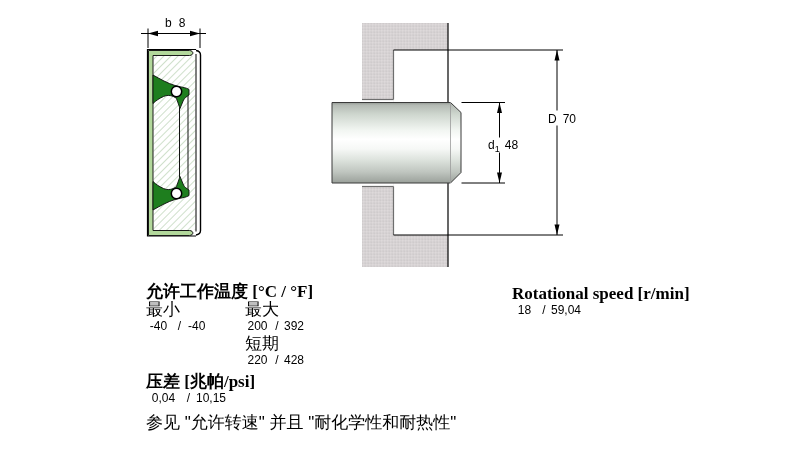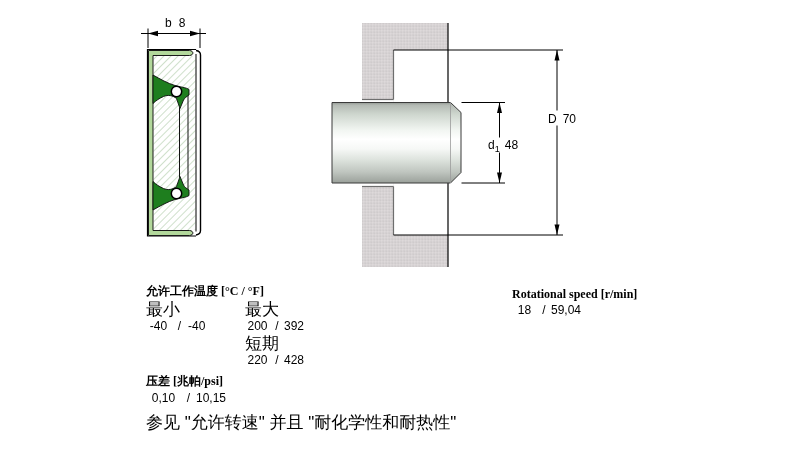--- a/index.html
+++ b/index.html
@@ -3,21 +3,21 @@
 <meta charset="utf-8">
 <style>
   html,body{margin:0;padding:0;}
   body{
     width:800px;height:450px;position:relative;background:#ffffff;
     font-family:"Liberation Sans",sans-serif;color:#000;overflow:hidden;
   }
   .abs{position:absolute;}
   .h-bold{
     font-family:"Liberation Serif",serif;font-weight:bold;
-    font-size:12px;line-height:17px;white-space:nowrap;
+    font-size:17px;line-height:17px;white-space:nowrap;
   }
   .txt{font-size:17px;line-height:17px;white-space:nowrap;}
   .num-row{font-size:12px;line-height:17px;display:flex;white-space:pre;text-align:center;}
   .v{display:inline-block;}
   .w25{width:25px;}
   .w35{width:35px;}
   .sep17{width:17px;}
   .sep14{width:14px;}
   .sep15{width:15px;}
   .col{display:flex;flex-direction:column;}
@@ -143,21 +143,21 @@
   <div class="txt">短期</div>
   <div class="num-row">
     <span class="v w25">220</span>
     <span class="v sep14">/</span>
     <span class="v">428</span>
   </div>
 </div>
 
 <div class="abs h-bold" style="left:146px;top:373px;">压差 [兆帕/psi]</div>
 <div class="abs num-row" style="left:146px;top:390px;">
-  <span class="v w35">0,10</span>
+  <span class="v w35">0,04</span>
   <span class="v sep15">/</span>
   <span class="v">10,15</span>
 </div>
 
 <div class="abs txt" style="left:146px;top:414px;">参见 "允许转速" 并且 "耐化学性和耐热性"</div>
 
 <div class="abs col" style="left:512px;top:286px;">
   <div class="h-bold" style="line-height:16px;">Rotational speed [r/min]</div>
   <div class="num-row" style="line-height:16px;">
     <span class="v w25">18</span>

